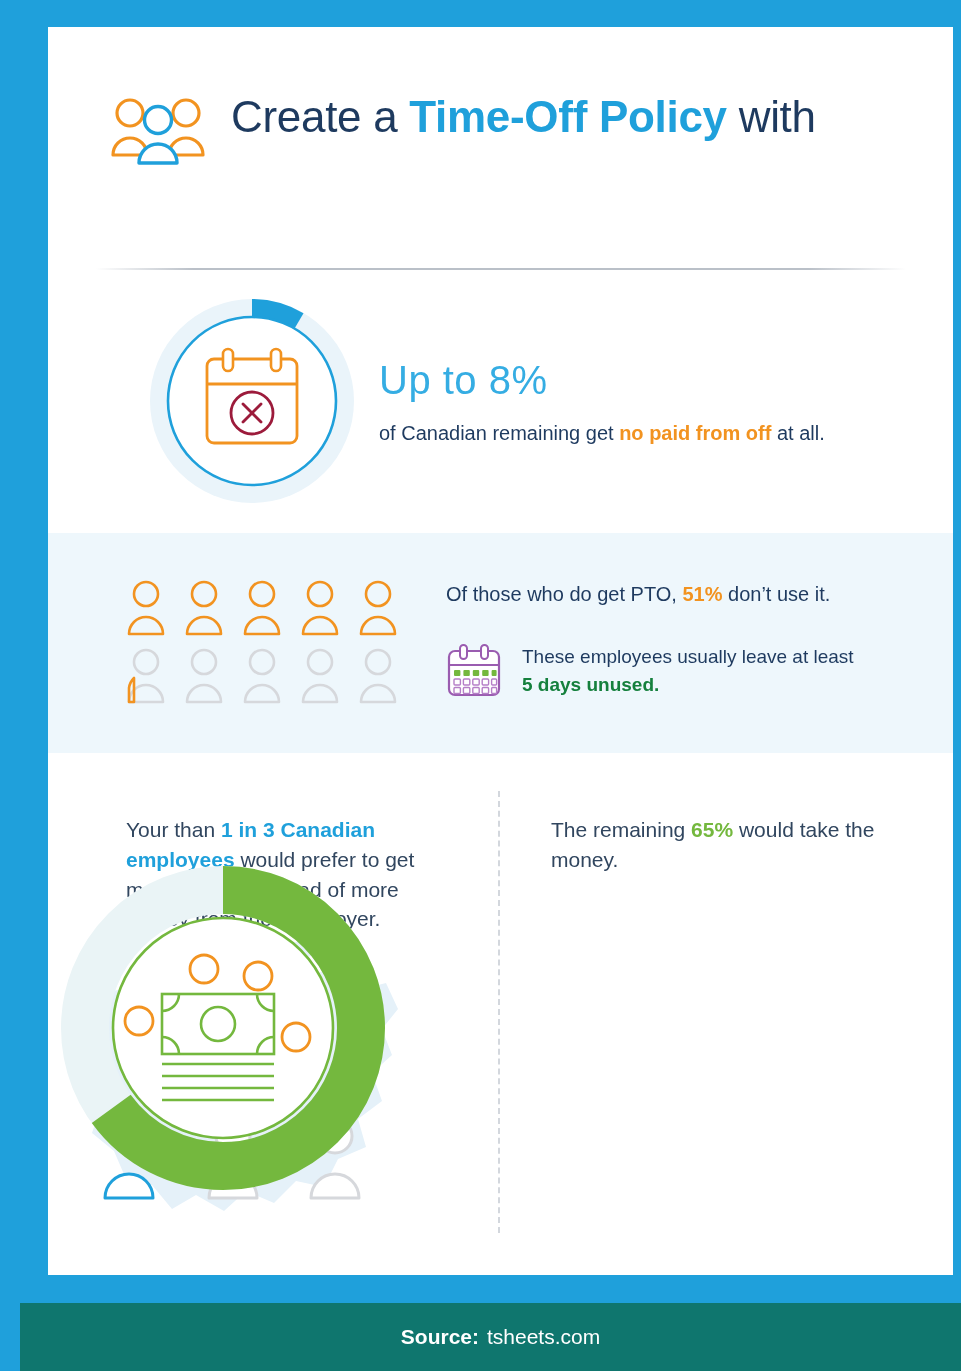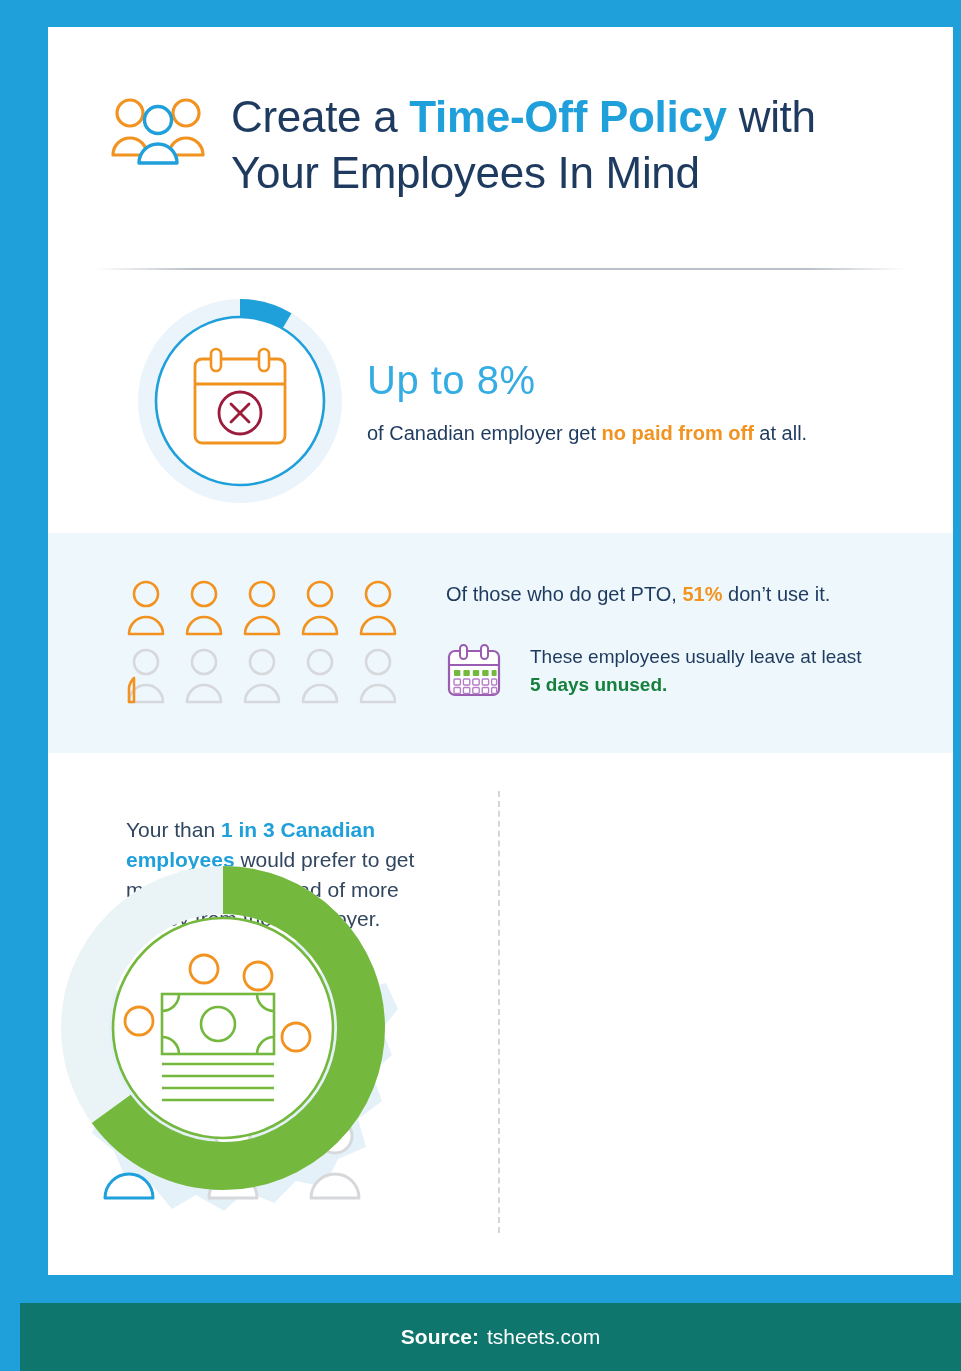--- a/index.html
+++ b/index.html
@@ -45,21 +45,21 @@
   }
   .title .hl { color: #1fa0db; font-weight: 700; }
   .divider {
     position: absolute; left: 48px; top: 241px;
     width: 810px; height: 2px;
     background: linear-gradient(to right, rgba(200,205,212,0) 0%, rgba(186,192,200,1) 12%, rgba(186,192,200,1) 88%, rgba(200,205,212,0) 100%);
   }
 
   
   .sec1 {
-    position: absolute; left: 4px; top: 246px;
+    position: absolute; left: 16px; top: 246px;
     width: 776px; height: 260px;
   }
   .ring-wrap {
     position: absolute; left: 83px; top: 23px;
     width: 210px; height: 210px;
   }
   .sec1-text {
     position: absolute; left: 315px; top: 85px; width: 540px;
   }
   .big-blue {
@@ -84,21 +84,21 @@
     width: 290px; height: 130px;
   }
   .band-text {
     position: absolute; left: 398px; top: 48px; width: 470px;
   }
   .band-line1 {
     font-size: 20px; color: #1e3a5f; line-height: 1.35;
   }
   .band-line1 .orange { color: #f29320; font-weight: 700; }
   .band-row2 {
-    display: flex; align-items: flex-start; gap: 28px;
+    display: flex; align-items: flex-start; gap: 20px;
     margin-top: 32px;
   }
   .mini-cal { flex: 0 0 auto; width: 56px; height: 56px; margin-top: 2px; }
   .band-line2 {
     font-size: 19px; color: #1e3a5f; line-height: 1.45;
     padding-top: 3px;
   }
   .band-line2 .blue { color: #15803d; font-weight: 700; }
 
   
@@ -152,21 +152,20 @@
           <circle cx="20" cy="20" r="13" fill="none" stroke="#f29320" stroke-width="3.2"></circle>
           <path d="M3 62 A17 17 0 0 1 37 62 Z" fill="none" stroke="#f29320" stroke-width="3.2" stroke-linejoin="round"></path>
           <circle cx="76" cy="20" r="13" fill="none" stroke="#f29320" stroke-width="3.2"></circle>
           <path d="M59 62 A17 17 0 0 1 93 62 Z" fill="none" stroke="#f29320" stroke-width="3.2" stroke-linejoin="round"></path>
           <circle cx="48" cy="27" r="13.5" fill="#fff" stroke="#1fa0db" stroke-width="3.4"></circle>
           <path d="M29 70 A19 19 0 0 1 67 70 Z" fill="#fff" stroke="#1fa0db" stroke-width="3.4" stroke-linejoin="round"></path>
         </svg>
       </div>
       <div class="title">
         <span>Create a </span><span class="hl">Time-Off Policy</span><span> with</span><br>
-        <span>Your Employees In Mind</span>
       </div>
     </div>
     <div class="divider"></div>
 
     <div class="sec1">
       <div class="ring-wrap">
         <svg viewBox="0 0 210 210" width="210" height="210">
           <circle cx="105" cy="105" r="102" fill="#eaf4fa"></circle>
 
           <path d="M105 105 L105 3 A102 102 0 0 1 156.5 17.2 Z" fill="#1fa0db"></path>
@@ -180,21 +179,21 @@
             <rect x="124" y="53" width="10" height="22" rx="5" fill="#fff" stroke="#f29320" stroke-width="2.6"></rect>
             <circle cx="105" cy="117" r="21" fill="none" stroke="#9c1b3b" stroke-width="2.8"></circle>
             <line x1="96" y1="108" x2="114" y2="126" stroke="#9c1b3b" stroke-width="2.8" stroke-linecap="round"></line>
             <line x1="114" y1="108" x2="96" y2="126" stroke="#9c1b3b" stroke-width="2.8" stroke-linecap="round"></line>
           </g>
         </svg>
       </div>
       <div class="sec1-text">
         <div class="big-blue">Up to 8%</div>
         <div class="sec1-sub">
-          <span>of Canadian employer get </span><span class="orange">no paid from off</span><span> at all.</span>
+          <span>of Canadian remaining get </span><span class="orange">no paid from off</span><span> at all.</span>
         </div>
       </div>
     </div>
 
     <div class="band">
       <div class="people-grid">
         <svg viewBox="0 0 290 130" width="290" height="130">
           <g stroke="#f29320" stroke-width="2.6" fill="none" stroke-linejoin="round">
             <circle cx="22" cy="16" r="12"></circle>
               <path d="M5 56 A17 17 0 0 1 39 56 Z"></path>
@@ -299,20 +298,25 @@
             <g stroke="#d6d8dc" stroke-width="3" fill="#fff" stroke-linejoin="round">
               <circle cx="157" cy="203" r="17"></circle>
               <path d="M133 265 A24 24 0 0 1 181 265 Z"></path>
               <circle cx="259" cy="203" r="17"></circle>
               <path d="M235 265 A24 24 0 0 1 283 265 Z"></path>
             </g>
           </g>
         </svg>
       </div>
 
+      <div class="col-right">
+        <div class="col-text">
+          <span>The remaining </span><span class="green">65%</span><span> would take the money.</span>
+        </div>
+      </div>
       <div class="right-art">
         <svg viewBox="0 0 330 330" width="330" height="330">
 
           <g>
             <circle cx="165" cy="165" r="138" fill="none" stroke="#eaf4f6" stroke-width="48"></circle>
             <circle cx="165" cy="165" r="138" fill="none" stroke="#74b83e" stroke-width="48" stroke-dasharray="563.6 867.1" transform="rotate(-90 165 165)"></circle>
             <circle cx="165" cy="165" r="110" fill="#ffffff" stroke="#74b83e" stroke-width="2.6"></circle>
           </g>
 
           <g fill="none" stroke="#74b83e" stroke-width="2.6">

